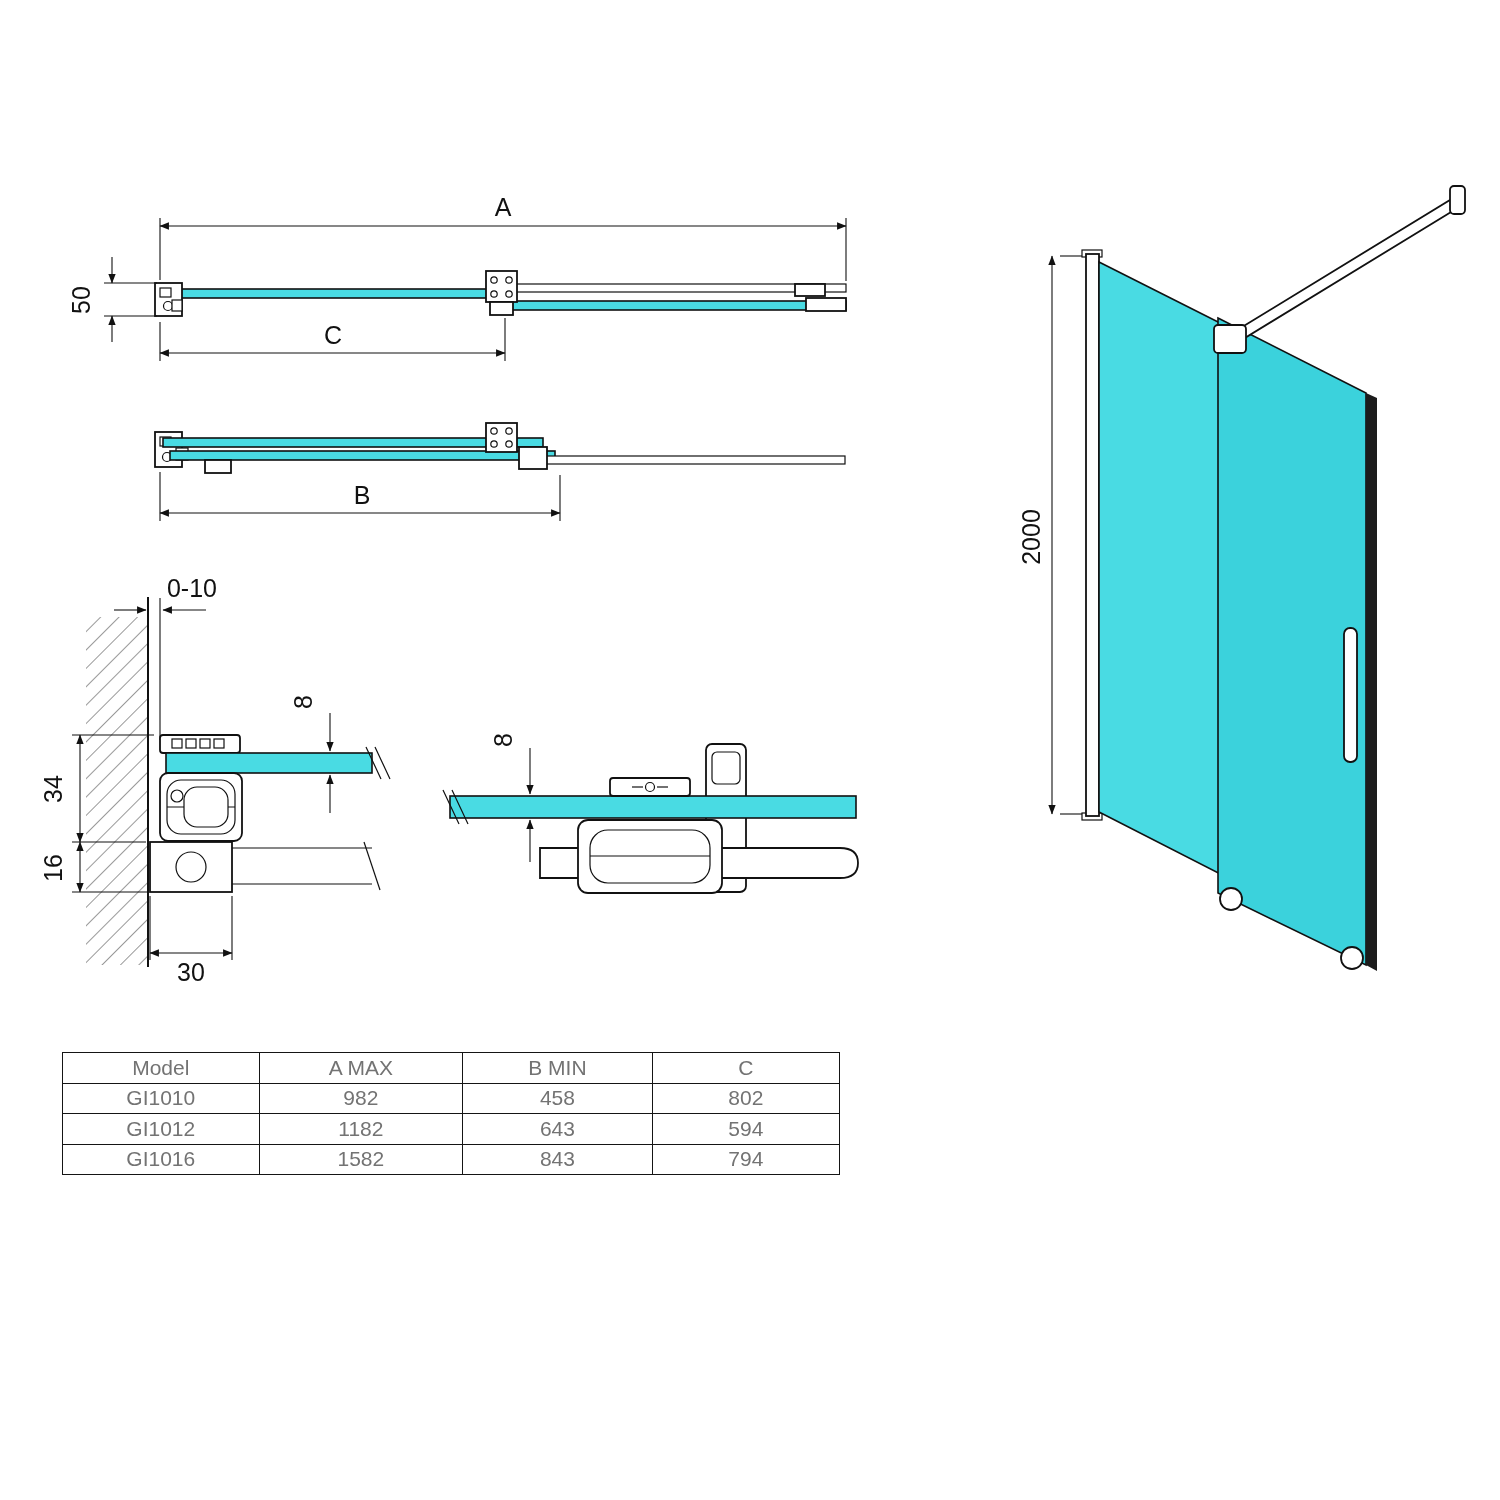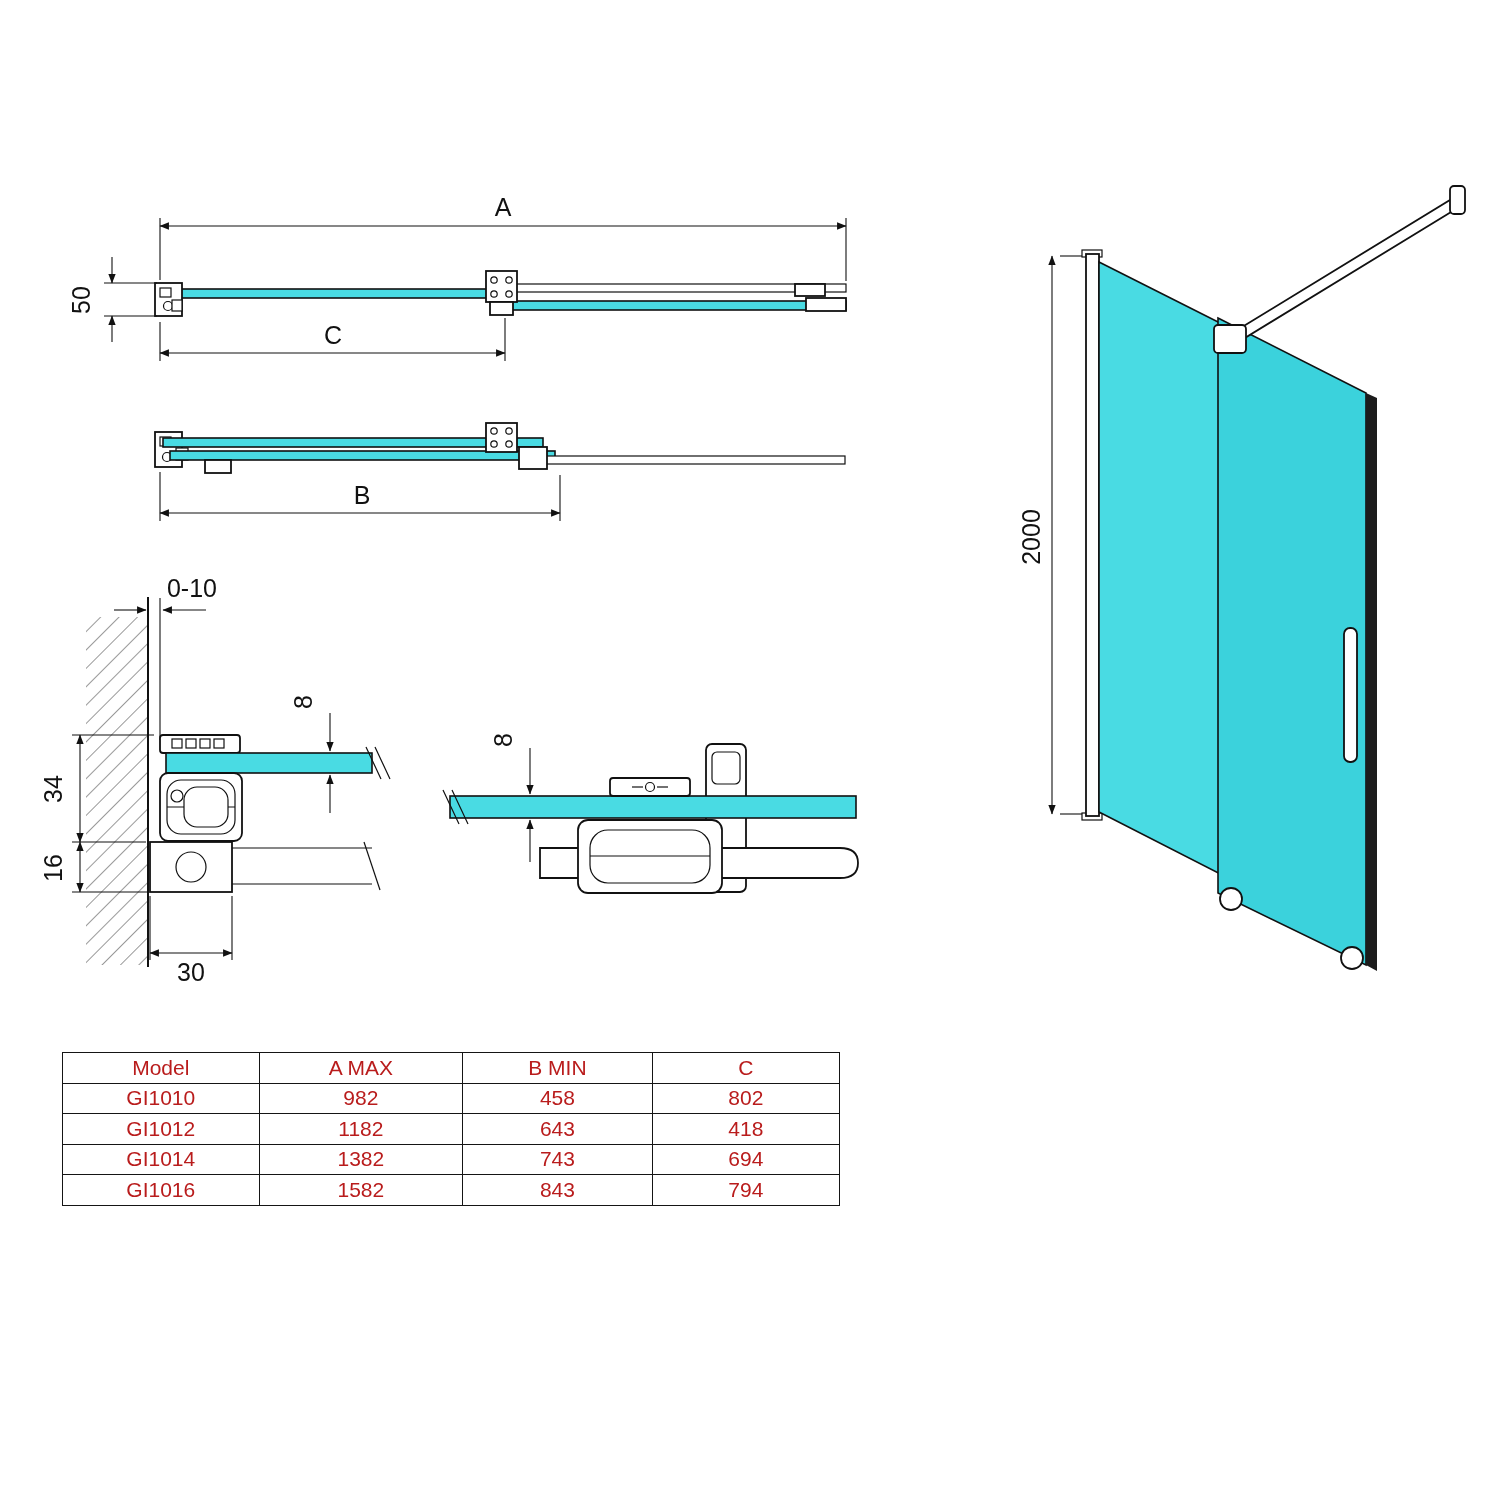--- a/index.html
+++ b/index.html
@@ -9,21 +9,21 @@
   .thin{stroke:#111;stroke-width:1.2;fill:none;}
   .wht{fill:#fff;stroke:#111;stroke-width:1.8;}
   .whtthin{fill:#fff;stroke:#111;stroke-width:1.2;}
   .dim{stroke:#111;stroke-width:1.1;fill:none;}
   .glass{fill:#49DBE3;stroke:#111;stroke-width:1.6;}
   .glass2{fill:#3BD2DC;stroke:#111;stroke-width:1.6;}
   .dimtext{font-family:"Liberation Sans",sans-serif;font-size:25px;fill:#111;}
   .table-wrap{position:absolute;left:62px;top:1052px;width:778px;}
   table{width:100%;border-collapse:collapse;table-layout:fixed;}
   th,td{border:1.7px solid #151515;height:29.5px;text-align:center;
-        font:400 21px "Liberation Sans",sans-serif;color:#b91c1c;padding:0;}
+        font:400 21px "Liberation Sans",sans-serif;color:#737373;padding:0;}
 </style>
 </head>
 <body>
 
 <div id="stage">
 
 <svg width="1500" height="1500" viewBox="0 0 1500 1500">
   <defs>
     <marker id="arr" viewBox="0 0 10 10" refX="9" refY="5" markerWidth="9" markerHeight="9" orient="auto-start-reverse">
       <path d="M0,1.3 L9.5,5 L0,8.7 Z" fill="#111"></path>
@@ -218,27 +218,21 @@
       <tr>
         <td>GI1010</td>
         <td>982</td>
         <td>458</td>
         <td>802</td>
       </tr>
       <tr>
         <td>GI1012</td>
         <td>1182</td>
         <td>643</td>
-        <td>418</td>
-      </tr>
-      <tr>
-        <td>GI1014</td>
-        <td>1382</td>
-        <td>743</td>
-        <td>694</td>
+        <td>594</td>
       </tr>
       <tr>
         <td>GI1016</td>
         <td>1582</td>
         <td>843</td>
         <td>794</td>
       </tr>
     </tbody>
   </table>
 </div>

